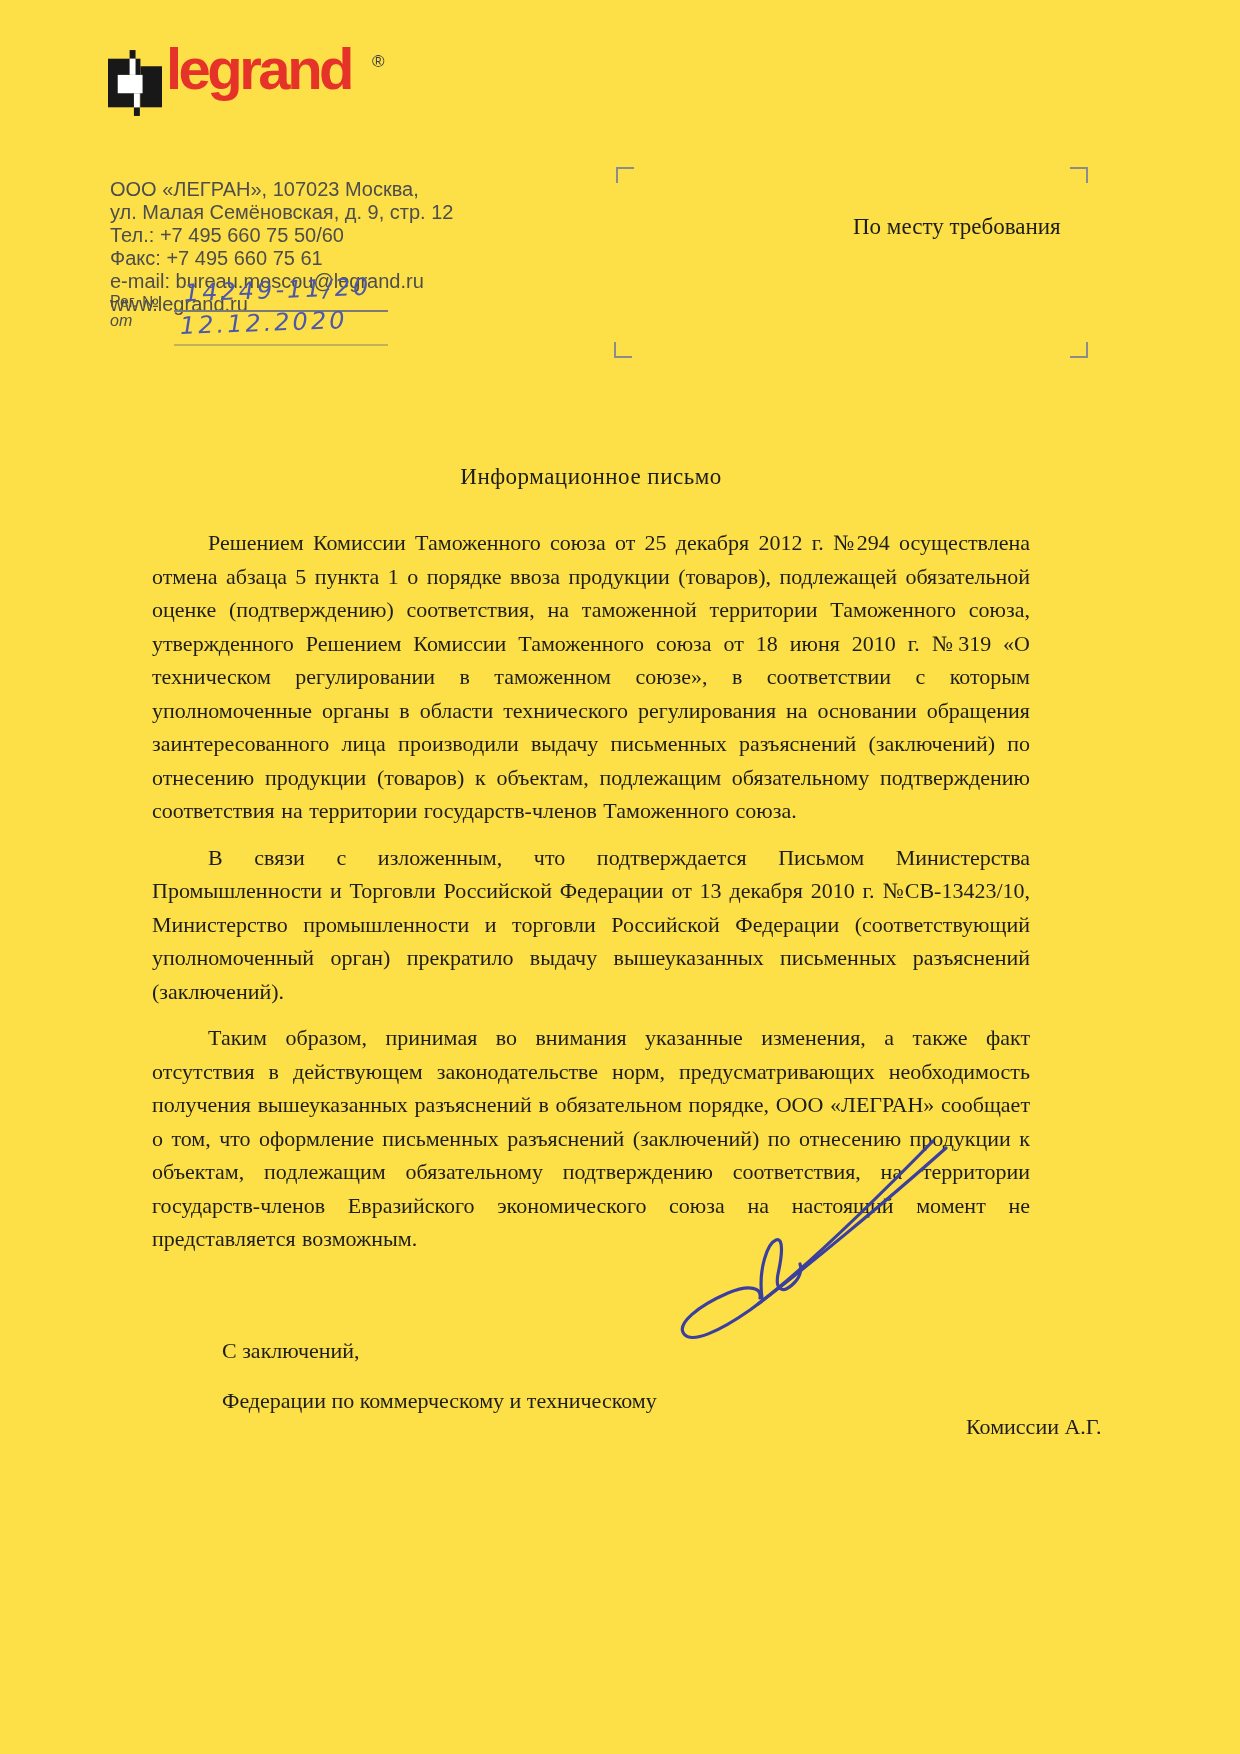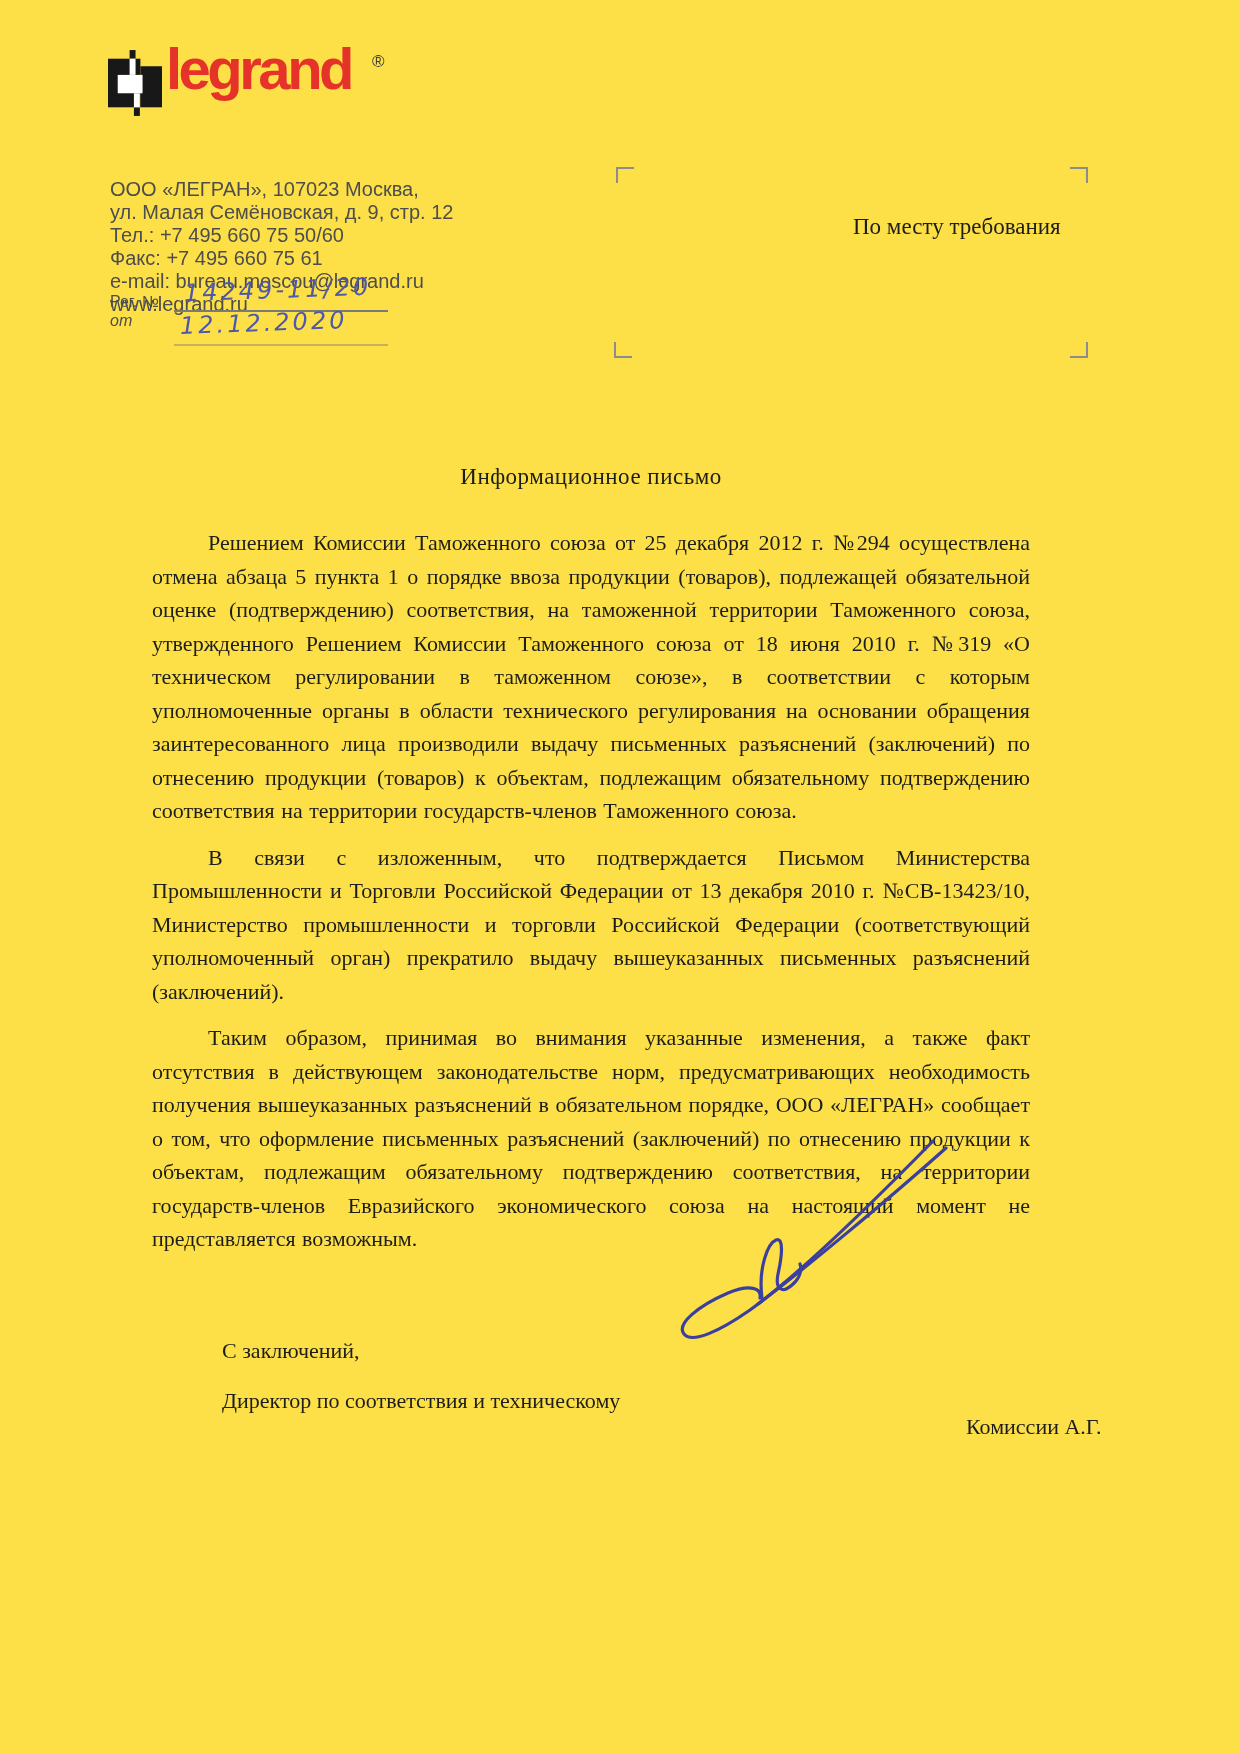--- a/index.html
+++ b/index.html
@@ -111,21 +111,21 @@
   <div class="recipient">По месту требования</div>
 
   <div class="letter-main">
     <h1 class="letter-title">Информационное письмо</h1>
     <p>Решением Комиссии Таможенного союза от 25 декабря 2012 г. №294 осуществлена отмена абзаца 5 пункта 1 о порядке ввоза продукции (товаров), подлежащей обязательной оценке (подтверждению) соответствия, на таможенной территории Таможенного союза, утвержденного Решением Комиссии Таможенного союза от 18 июня 2010 г. №319 «О техническом регулировании в таможенном союзе», в соответствии с которым уполномоченные органы в области технического регулирования на основании обращения заинтересованного лица производили выдачу письменных разъяснений (заключений) по отнесению продукции (товаров) к объектам, подлежащим обязательному подтверждению соответствия на территории государств-членов Таможенного союза.</p>
     <p>В связи с изложенным, что подтверждается Письмом Министерства Промышленности и Торговли Российской Федерации от 13 декабря 2010 г. №СВ-13423/10, Министерство промышленности и торговли Российской Федерации (соответствующий уполномоченный орган) прекратило выдачу вышеуказанных письменных разъяснений (заключений).</p>
     <p>Таким образом, принимая во внимания указанные изменения, а также факт отсутствия в действующем законодательстве норм, предусматривающих необходимость получения вышеуказанных разъяснений в обязательном порядке, ООО «ЛЕГРАН» сообщает о том, что оформление письменных разъяснений (заключений) по отнесению продукции к объектам, подлежащим обязательному подтверждению соответствия, на территории государств-членов Евразийского экономического союза на настоящий момент не представляется возможным.</p>
   </div>
 
   <div class="salutation">С заключений,</div>
-  <div class="position-1">Директор по соответствия и техническому</div>
+  <div class="position-1">Федерации по коммерческому и техническому</div>
 
   <svg class="signature-svg" width="310" height="215" viewBox="0 0 310 215">
     <g fill="none" stroke="#3b3f9d" stroke-width="3.2" stroke-linecap="round">
       <path d="M 296,10 C 240,60 150,135 100,172 C 70,193 42,206 34,196 C 26,186 48,168 78,155 C 100,146 112,150 110,160"></path>
       <path d="M 283,3 C 235,52 158,128 108,166"></path>
       <path d="M 112,160 C 108,130 118,105 126,102 C 134,99 132,118 128,136 C 125,151 132,156 142,147 C 150,140 152,132 150,126"></path>
     </g>
   </svg>
 
   <div class="signer">Комиссии А.Г.</div>

